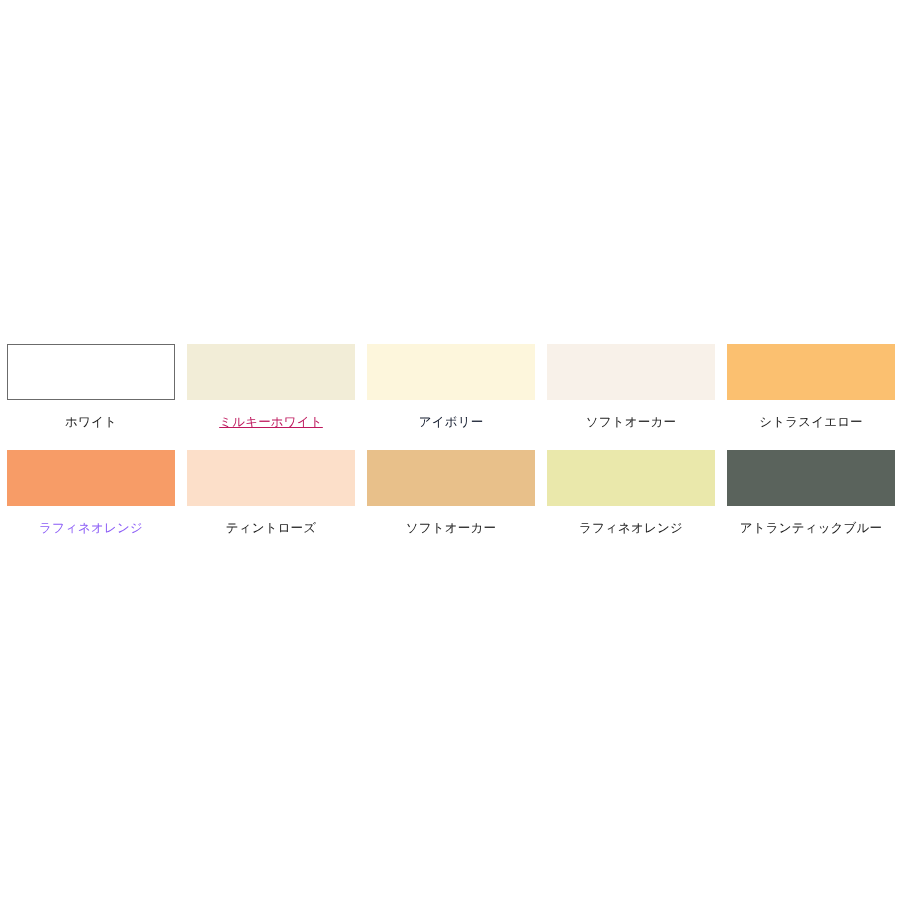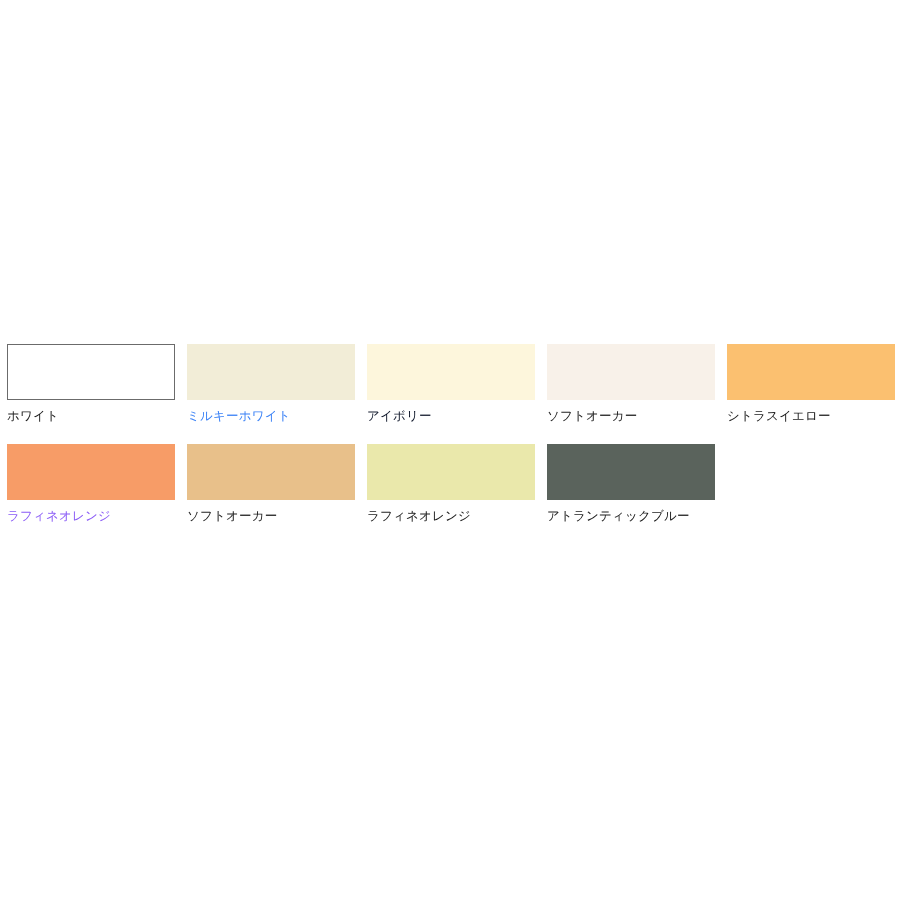--- a/index.html
+++ b/index.html
@@ -52,47 +52,47 @@
     display: block;
   }
 
   .swatch-chip.bordered {
     border: 1px solid #6b6b6b;
   }
 
   .swatch-label {
     display: block;
     width: 168px;
-    text-align: left;
+    text-align: center;
     font-size: 12.5px;
     line-height: 17px;
     color: #1a1a1a;
     letter-spacing: 0.2px;
-    margin-top: 8px;
+    margin-top: 14px;
     white-space: nowrap;
   }
 
   .row-gap {
     height: 17px;
   }
 </style>
 </head>
 <body style="background: rgb(255, 255, 255);">
 
 <div id="swatch-chart">
   <div class="swatch-grid">
 
     <div class="swatch-row">
       <div class="swatch-cell">
         <span class="swatch-chip bordered" style="background-color: rgb(255, 255, 255); border-color: rgb(107, 107, 107);"></span>
         <span class="swatch-label" style="color: rgb(26, 26, 26);">ホワイト</span>
       </div>
       <div class="swatch-cell">
         <span class="swatch-chip" style="background-color: rgb(242, 237, 215);"></span>
-        <span class="swatch-label" style="color: #3b82f6;">ミルキーホワイト</span>
+        <span class="swatch-label" style="color: #be185d; text-decoration: underline;">ミルキーホワイト</span>
       </div>
       <div class="swatch-cell">
         <span class="swatch-chip" style="background-color: rgb(253, 246, 220);"></span>
         <span class="swatch-label" style="color: #0f172a;">アイボリー</span>
       </div>
       <div class="swatch-cell">
         <span class="swatch-chip" style="background-color: rgb(248, 241, 233);"></span>
         <span class="swatch-label" style="color: rgb(26, 26, 26);">ソフトオーカー</span>
       </div>
       <div class="swatch-cell">
@@ -102,20 +102,24 @@
     </div>
 
     <div class="row-gap"></div>
 
     <div class="swatch-row">
       <div class="swatch-cell">
         <span class="swatch-chip" style="background-color: rgb(247, 156, 103);"></span>
         <span class="swatch-label" style="color: #8b5cf6;">ラフィネオレンジ</span>
       </div>
       <div class="swatch-cell">
+        <span class="swatch-chip" style="background-color: rgb(252, 223, 201);"></span>
+        <span class="swatch-label" style="color: rgb(26, 26, 26);">ティントローズ</span>
+      </div>
+      <div class="swatch-cell">
         <span class="swatch-chip" style="background-color: rgb(232, 192, 138);"></span>
         <span class="swatch-label" style="color: rgb(26, 26, 26);">ソフトオーカー</span>
       </div>
       <div class="swatch-cell">
         <span class="swatch-chip" style="background-color: rgb(234, 232, 171);"></span>
         <span class="swatch-label" style="color: rgb(26, 26, 26);">ラフィネオレンジ</span>
       </div>
       <div class="swatch-cell">
         <span class="swatch-chip" style="background-color: rgb(90, 99, 92);"></span>
         <span class="swatch-label" style="color: rgb(26, 26, 26);">アトランティックブルー</span>

